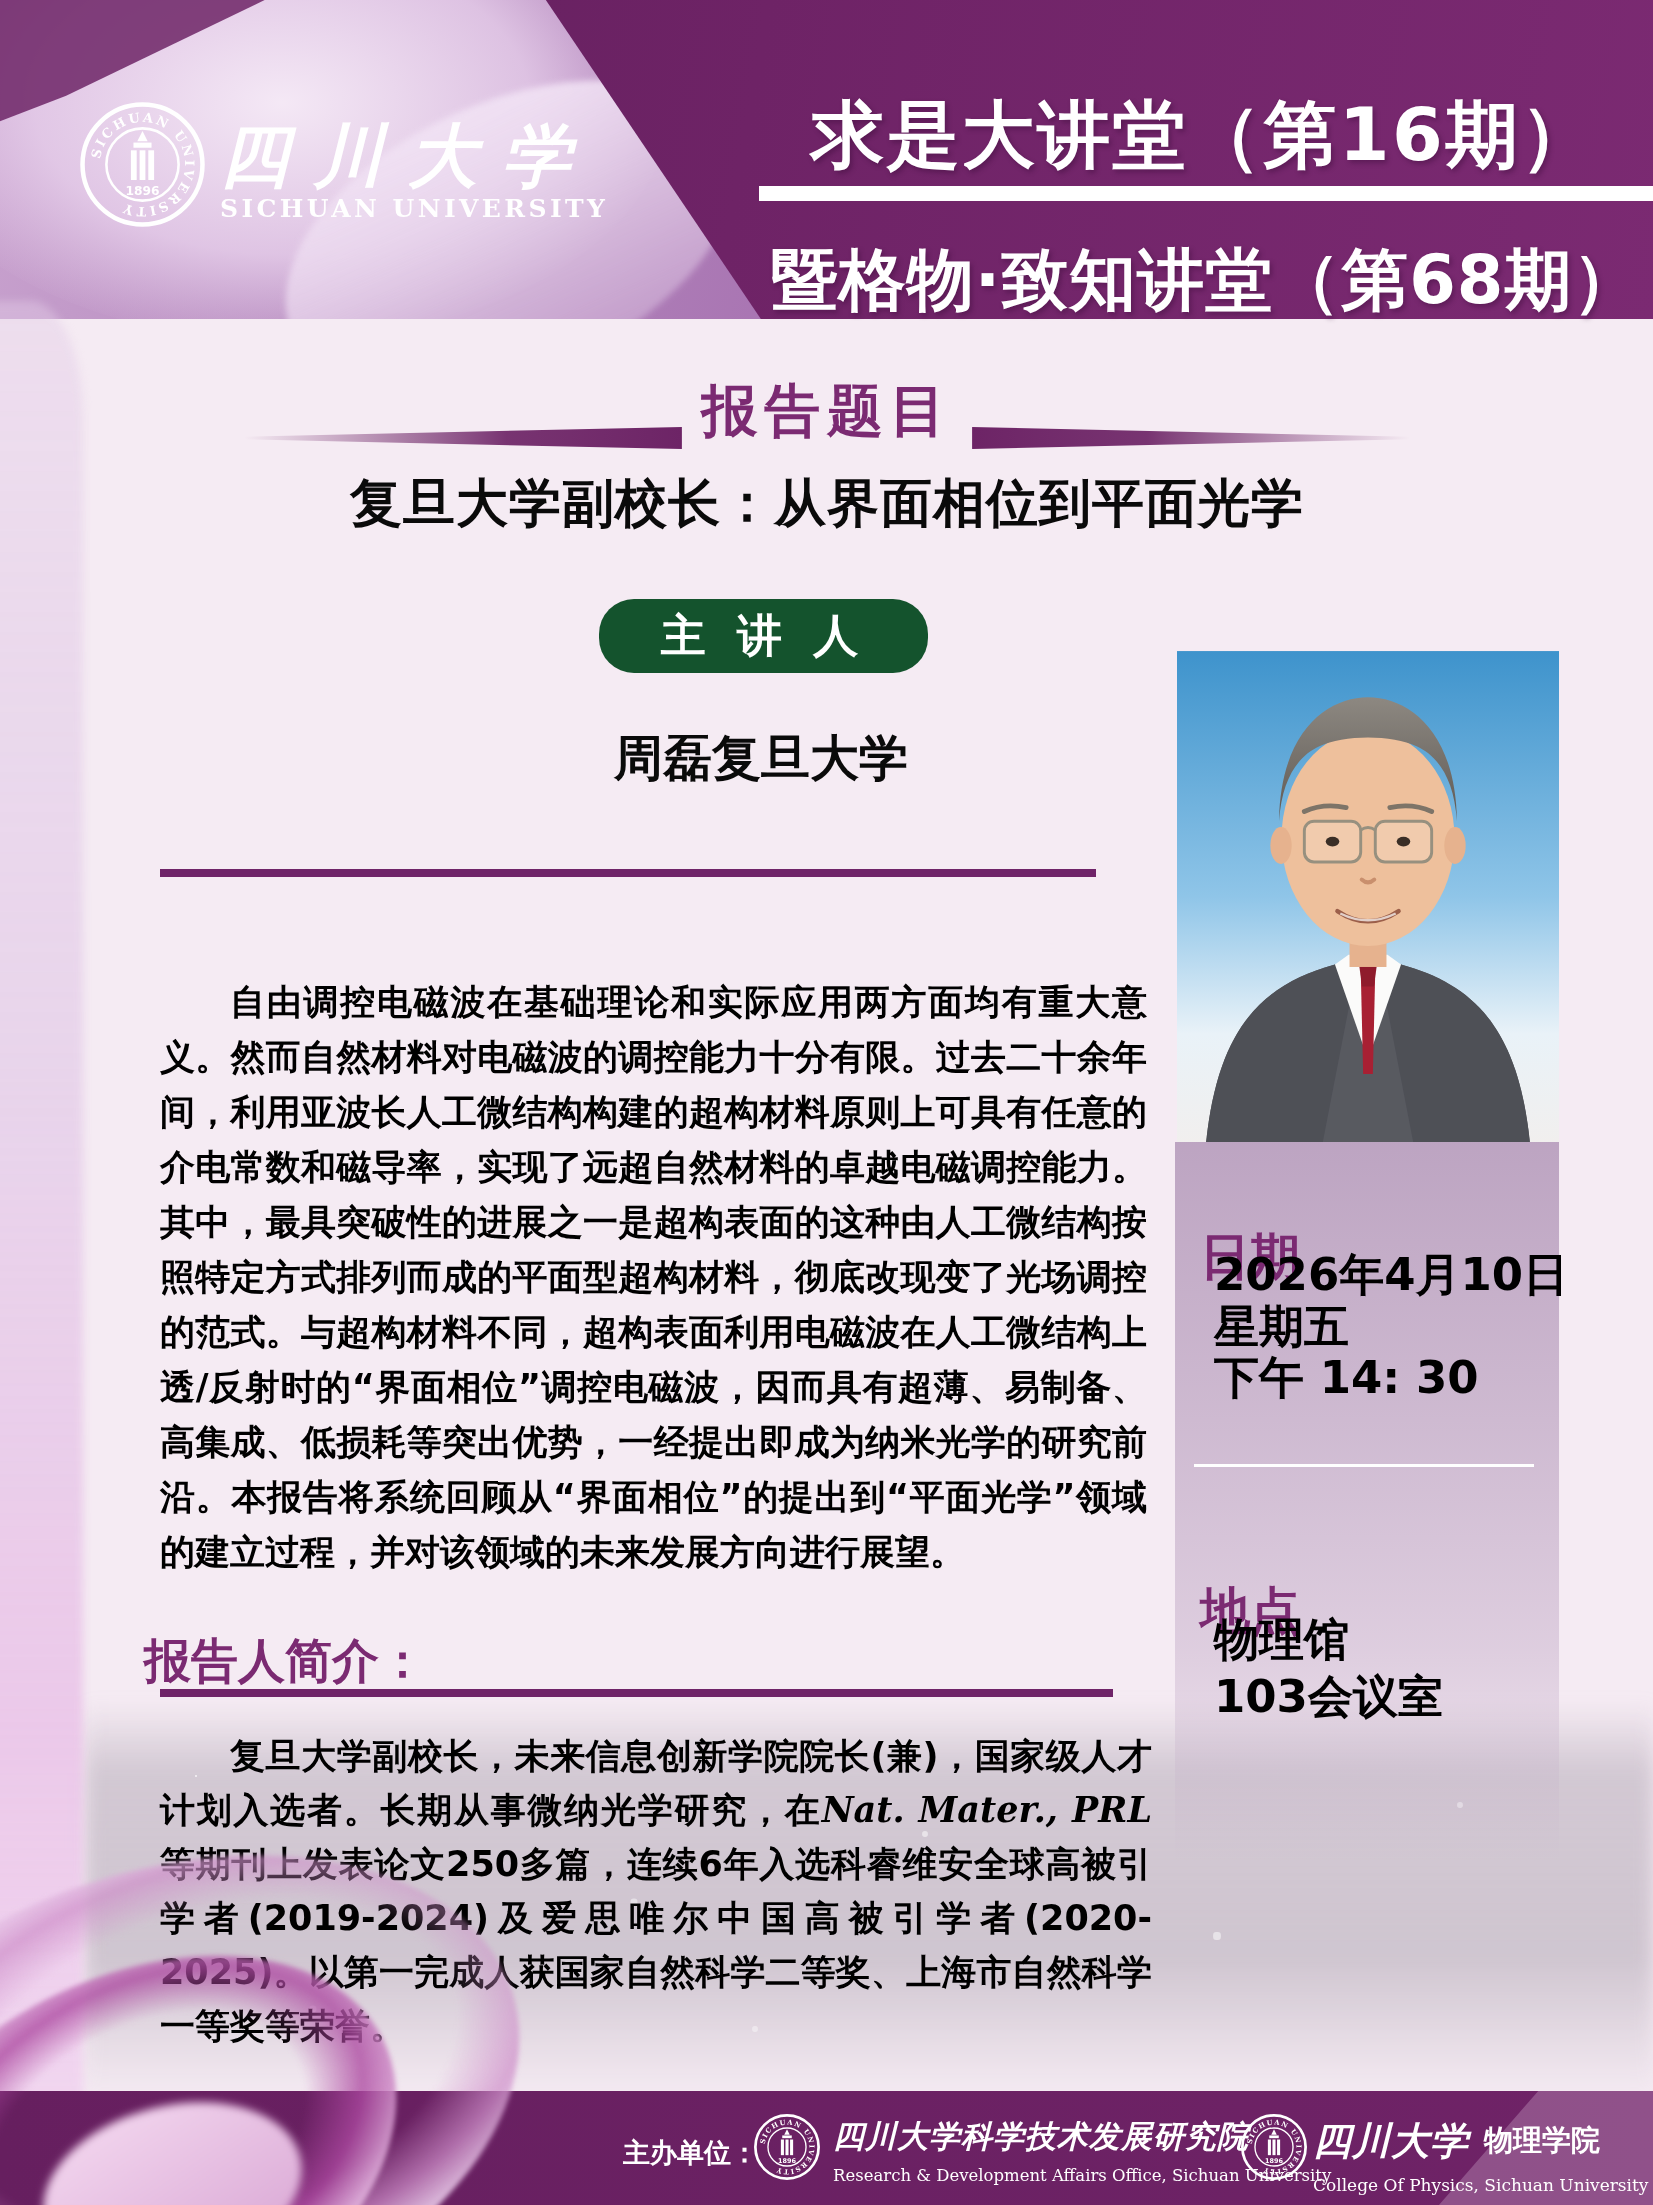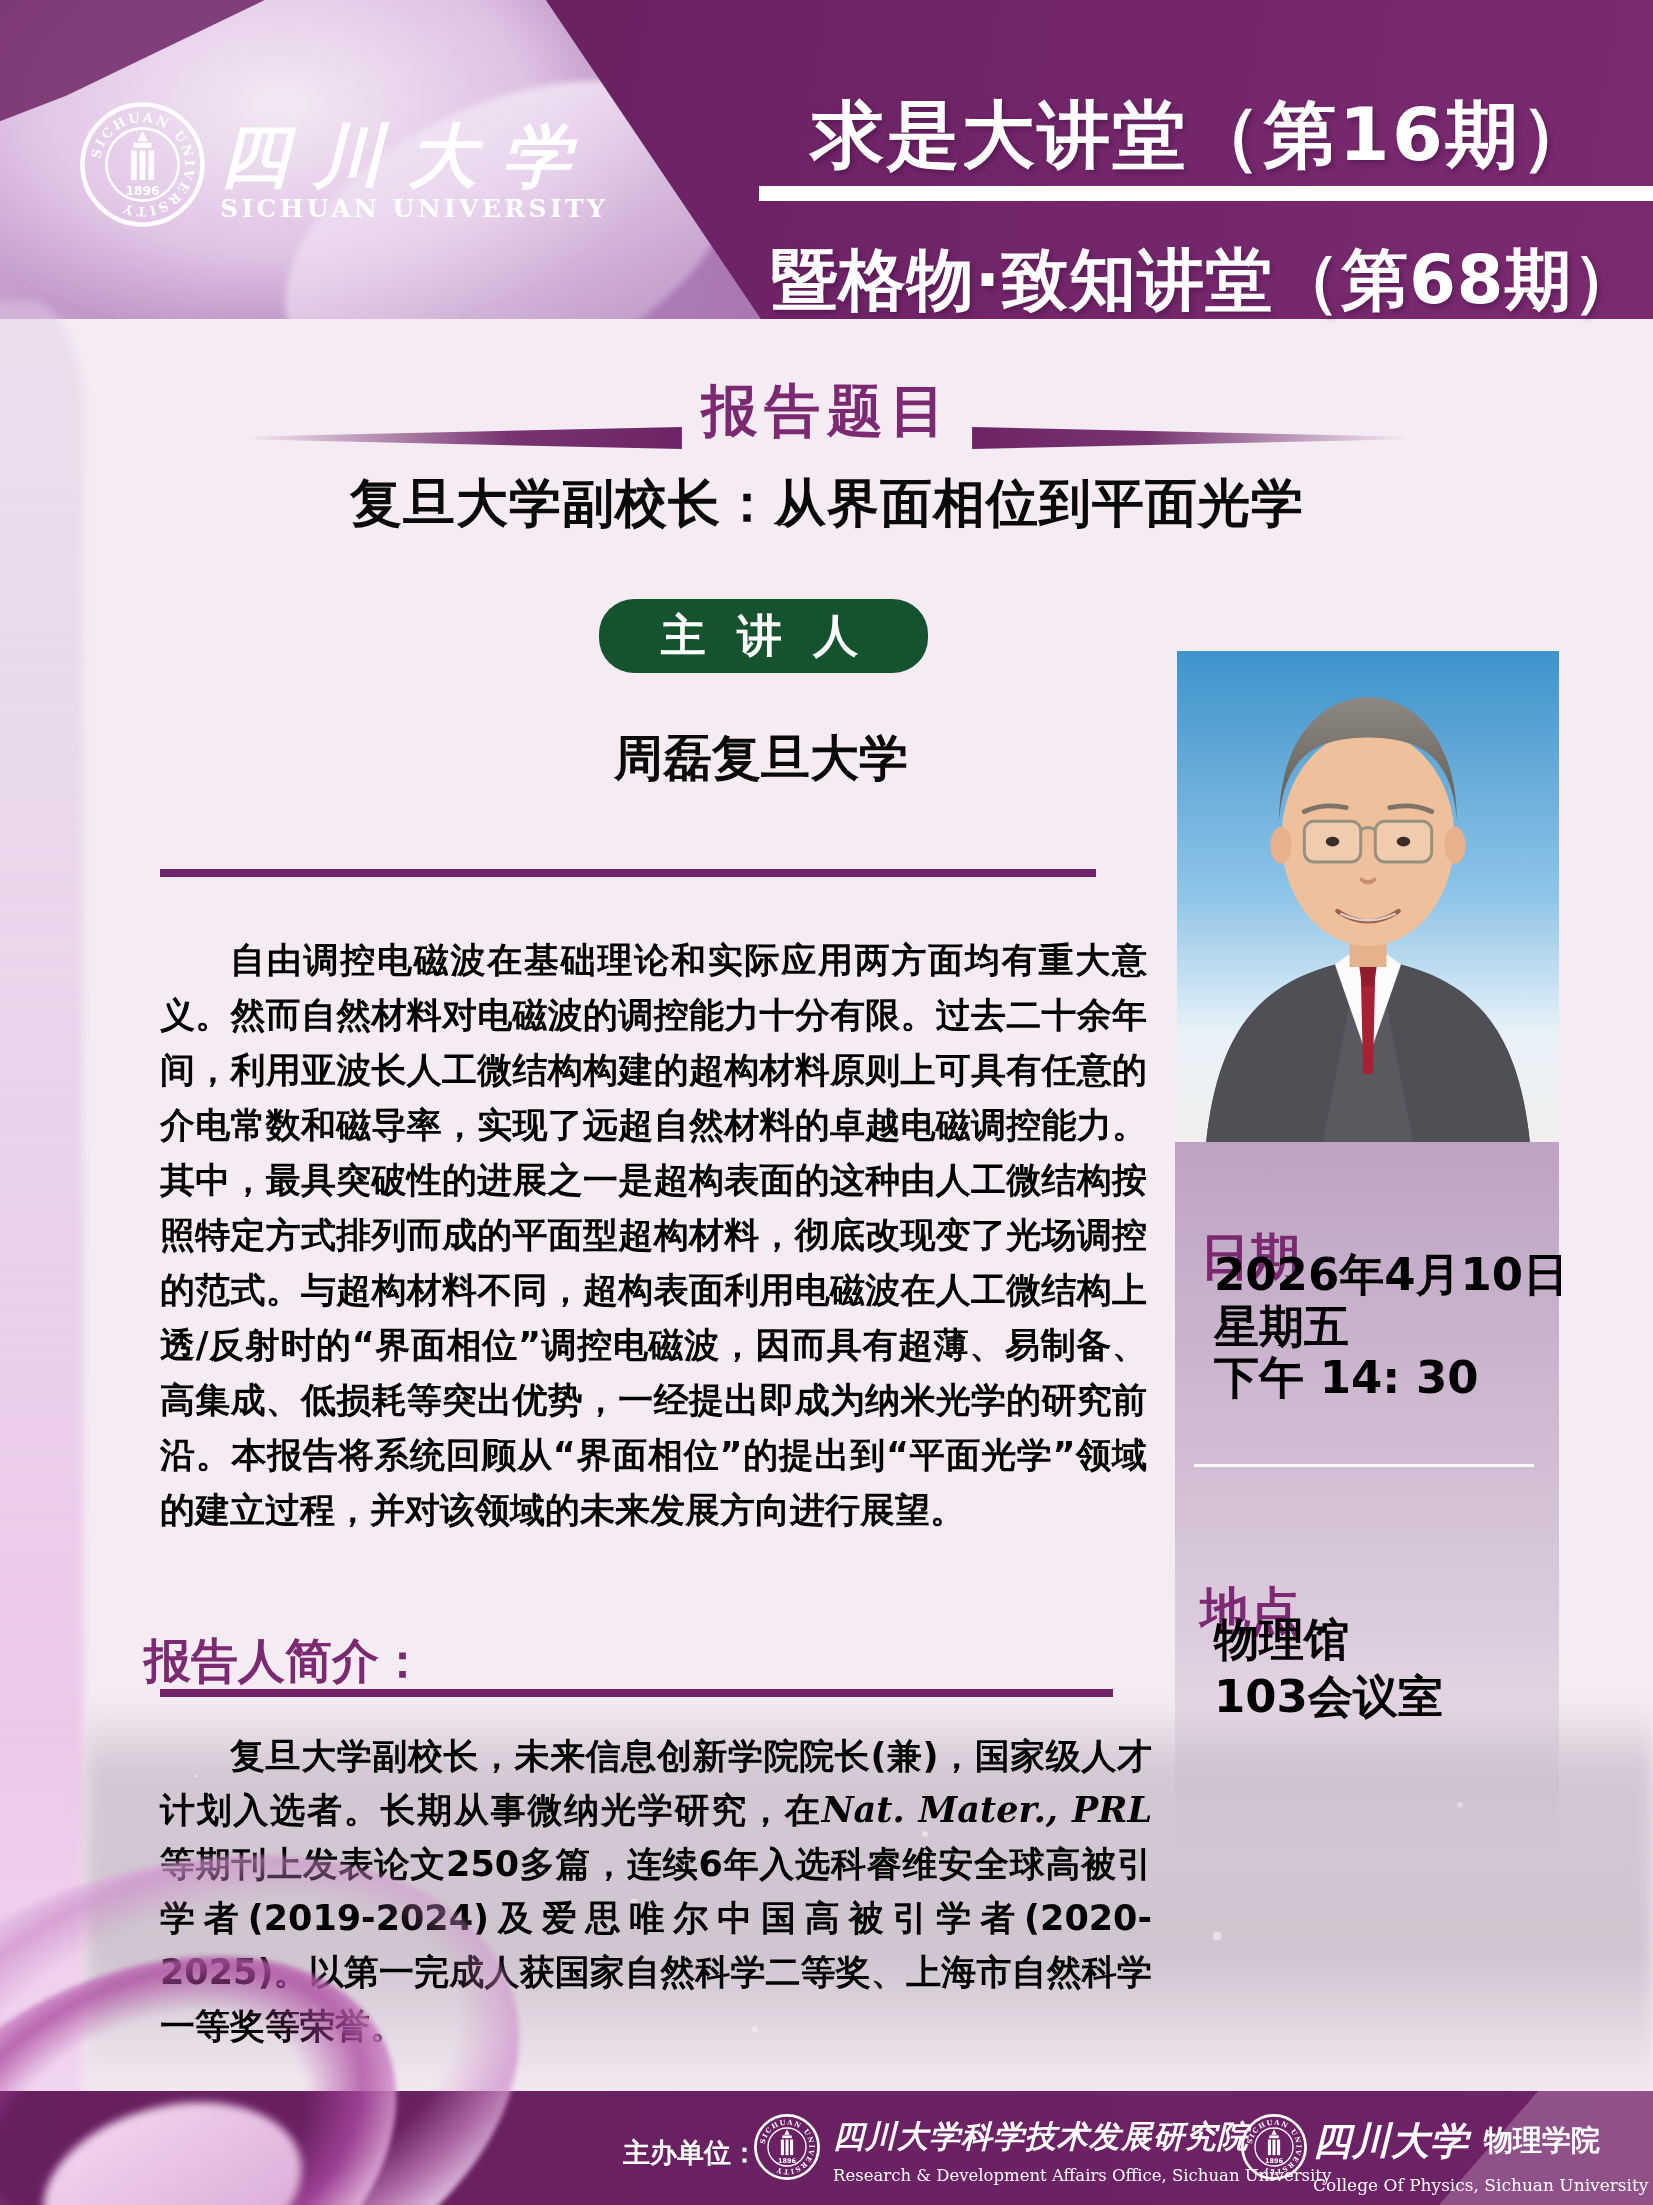--- a/index.html
+++ b/index.html
@@ -72,21 +72,21 @@
   .speaker-row{left:0;top:726px;width:1522px;display:flex;justify-content:center;
     font-size:49px;font-weight:900;color:#0a0a0a;z-index:3;}
 
   
   .h-purple{font-size:47px;font-weight:900;color:#7b2a72;z-index:3;white-space:nowrap;}
   .bar-purple{height:8.3px;background:#6f2368;z-index:3;}
   .abs-heading{left:160px;top:818px;}
   .abs-bar{left:160px;top:869px;width:936px;}
   .body-text{font-size:35px;line-height:55px;font-weight:bold;text-align:justify;text-indent:2em;
     color:#000;z-index:3;}
-  .abs-text{left:160px;top:933px;width:987px;}
+  .abs-text{left:160px;top:975px;width:987px;}
   .bio-heading{left:144px;top:1630px;}
   .bio-bar{left:160px;top:1689px;width:953px;}
   .bio-text{left:160px;top:1729px;width:992px;line-height:54px;}
   .bio-italic{font-style:italic;font-family:"DejaVu Serif",serif;}
 
   
   .photo{left:1177px;top:651px;width:382px;height:491px;z-index:3;overflow:hidden;}
   .info-panel{left:1175px;top:1142px;width:384px;height:720px;z-index:3;
     background:linear-gradient(180deg,rgba(148,113,158,.58) 0%,rgba(164,133,172,.5) 35%,rgba(186,160,192,.4) 70%,rgba(200,180,205,0) 100%);}
   .panel-label{position:absolute;left:25px;font-size:50px;font-weight:900;color:#7b2a72;white-space:nowrap;margin-top:36px;}

